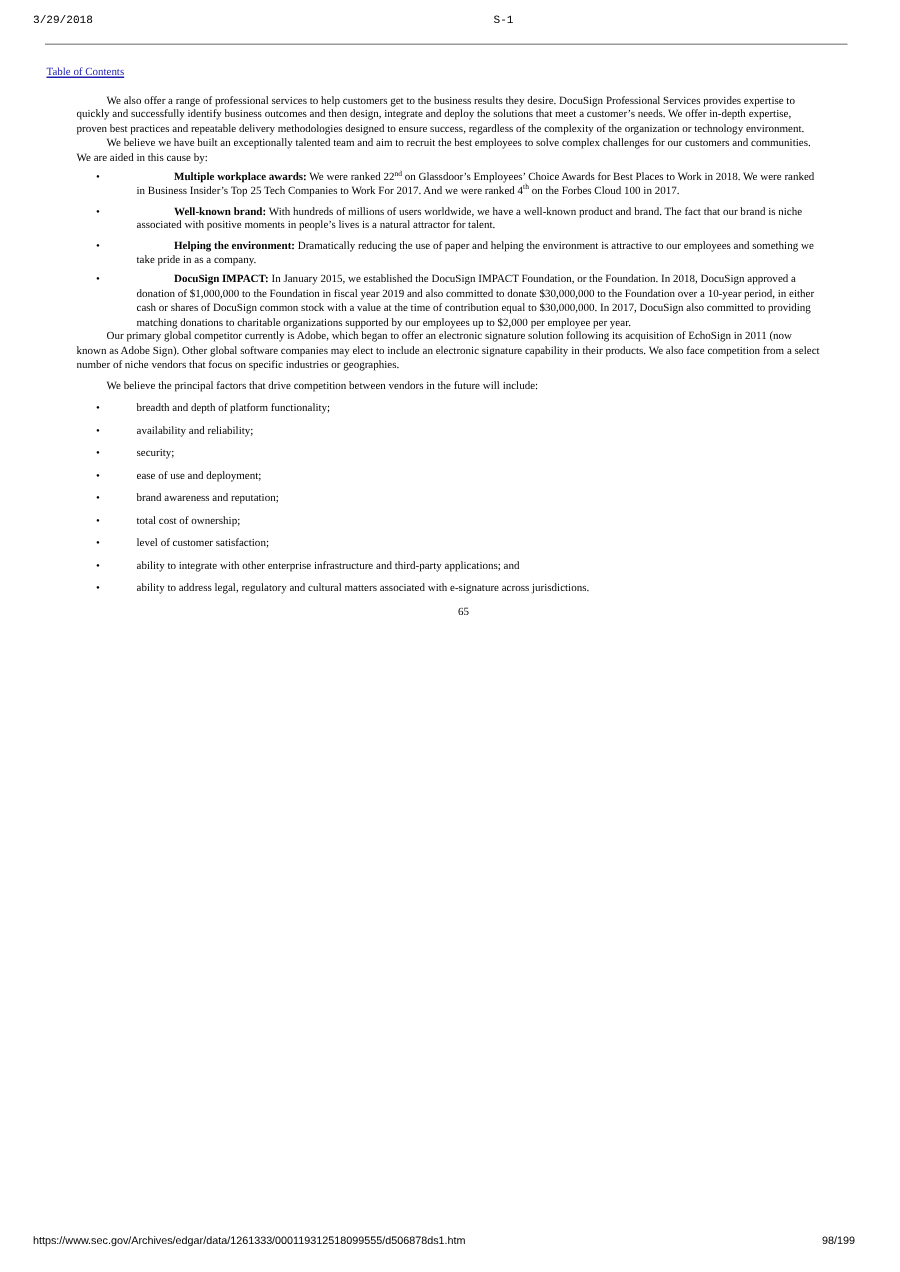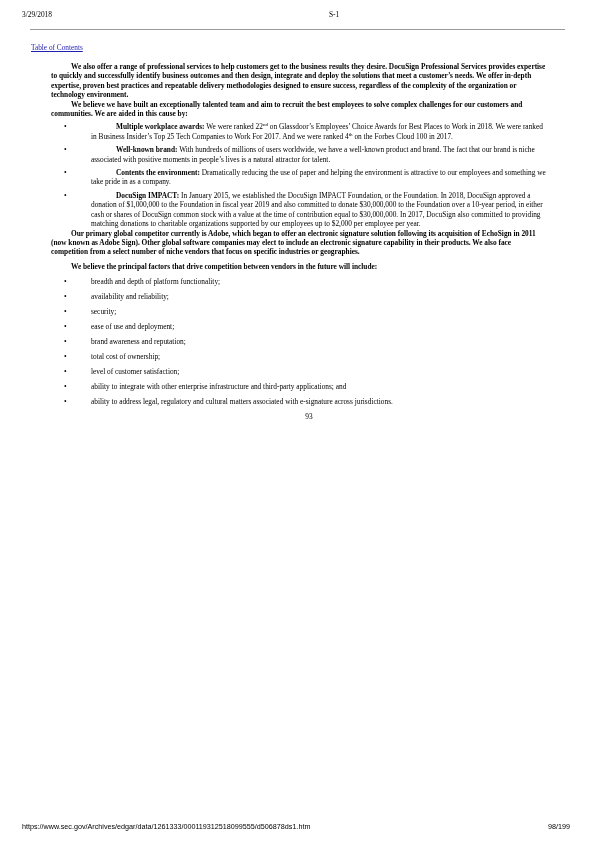--- a/index.html
+++ b/index.html
@@ -2,38 +2,38 @@
 <html><head>
 <meta charset="utf-8">
 <style>
   html, body { margin: 0; padding: 0; background: #ffffff; }
   body {
     width: 600px; height: 848px; position: relative; overflow: hidden;
     font-family: "Liberation Serif", serif; color: #000;
   }
   .hdr {
     position: absolute; top: 8px; left: 22px; right: 22px; height: 12px;
-    font-family: Liberation Serif, serif; font-size: 7.4px;
+    font-family: Liberation Mono, monospace; font-size: 7.4px;
   }
   .hdr .date { position: absolute; left: 0; top: 2px; }
   .hdr .title { position: absolute; left: 307px; top: 2px; }
   .rule {
     position: absolute; top: 29px; left: 30px; width: 535px; height: 0;
     border-top: 1px solid #9a9a9a;
   }
   .toc {
     position: absolute; top: 43px; left: 31px;
     font-size: 7.3px; font-weight: normal; color: #1f1fb0; text-decoration: underline;
   }
   .content {
     position: absolute; top: 62px; left: 51px; width: 498px;
     font-size: 7.35px; line-height: 9.4px;
   }
   p { margin: 0; }
-  .indent { text-indent: 20px; font-weight: bold; }
+  .indent { text-indent: 20px; }
   .h { font-weight: bold; margin-top: 13px; margin-bottom: 3px; }
   .bl { list-style: none; padding: 0; margin: 0; }
   .bl li { position: relative; padding-left: 40px; }
   .bl li .dot { position: absolute; left: 13px; top: 0; }
   .bl.tight li { margin-top: 4px; }
   .bl.simple li { margin-top: 5.6px; }
   .b { font-weight: bold; padding-left: 25px; }
   sup { font-size: 5px; vertical-align: 3px; line-height: 0; }
   .gap6 { margin-top: 6px; }
   .gap4 { margin-top: 5px; }
@@ -62,21 +62,21 @@
   <p class="indent">We believe we have built an exceptionally talented team and aim to recruit the best employees to solve complex challenges for our customers and communities. We are aided in this cause by:</p>
 
   <ul class="bl tight">
     <li>
       <span class="dot">•</span><span class="b">Multiple workplace awards:</span><span> We were ranked 22</span><sup>nd</sup><span> on Glassdoor’s Employees’ Choice Awards for Best Places to Work in 2018. We were ranked in Business Insider’s Top 25 Tech Companies to Work For 2017. And we were ranked 4</span><sup>th</sup><span> on the Forbes Cloud 100 in 2017.</span>
     </li>
     <li>
       <span class="dot">•</span><span class="b">Well-known brand:</span><span> With hundreds of millions of users worldwide, we have a well-known product and brand. The fact that our brand is niche associated with positive moments in people’s lives is a natural attractor for talent.</span>
     </li>
     <li>
-      <span class="dot">•</span><span class="b">Contents the environment:</span><span> Dramatically reducing the use of paper and helping the environment is attractive to our employees and something we take pride in as a company.</span>
+      <span class="dot">•</span><span class="b">Helping the environment:</span><span> Dramatically reducing the use of paper and helping the environment is attractive to our employees and something we take pride in as a company.</span>
     </li>
     <li>
       <span class="dot">•</span><span class="b">DocuSign IMPACT:</span><span> In January 2015, we established the DocuSign IMPACT Foundation, or the Foundation. In 2018, DocuSign approved a donation of $1,000,000 to the Foundation in fiscal year 2019 and also committed to donate $30,000,000 to the Foundation over a 10-year period, in either cash or shares of DocuSign common stock with a value at the time of contribution equal to $30,000,000. In 2017, DocuSign also committed to providing matching donations to charitable organizations supported by our employees up to $2,000 per employee per year.</span>
     </li>
   </ul>
 
 
   <p class="indent">Our primary global competitor currently is Adobe, which began to offer an electronic signature solution following its acquisition of EchoSign in 2011 (now known as Adobe Sign). Other global software companies may elect to include an electronic signature capability in their products. We also face competition from a select number of niche vendors that focus on specific industries or geographies.</p>
   <p class="indent gap4">We believe the principal factors that drive competition between vendors in the future will include:</p>
 
@@ -85,19 +85,19 @@
     <li><span class="dot">•</span><span>availability and reliability;</span></li>
     <li><span class="dot">•</span><span>security;</span></li>
     <li><span class="dot">•</span><span>ease of use and deployment;</span></li>
     <li><span class="dot">•</span><span>brand awareness and reputation;</span></li>
     <li><span class="dot">•</span><span>total cost of ownership;</span></li>
     <li><span class="dot">•</span><span>level of customer satisfaction;</span></li>
     <li><span class="dot">•</span><span>ability to integrate with other enterprise infrastructure and third-party applications; and</span></li>
     <li><span class="dot">•</span><span>ability to address legal, regulatory and cultural matters associated with e-signature across jurisdictions.</span></li>
   </ul>
 
-  <p class="pnum">93</p>
+  <p class="pnum">65</p>
 </div>
 
 <div class="ftr">
   <span class="url">https://www.sec.gov/Archives/edgar/data/1261333/000119312518099555/d506878ds1.htm</span>
   <span class="pg">98/199</span>
 </div>
 
 </body></html>

